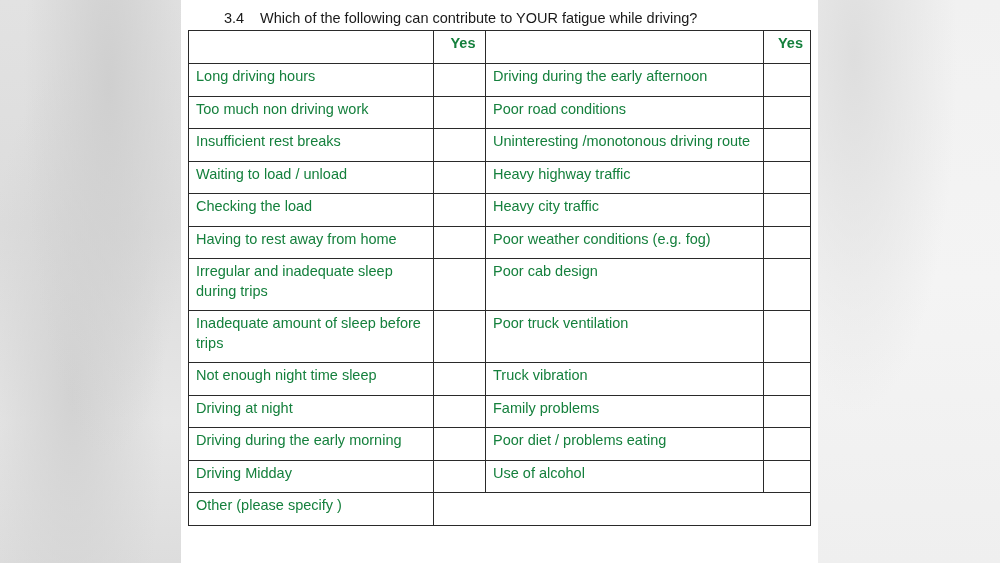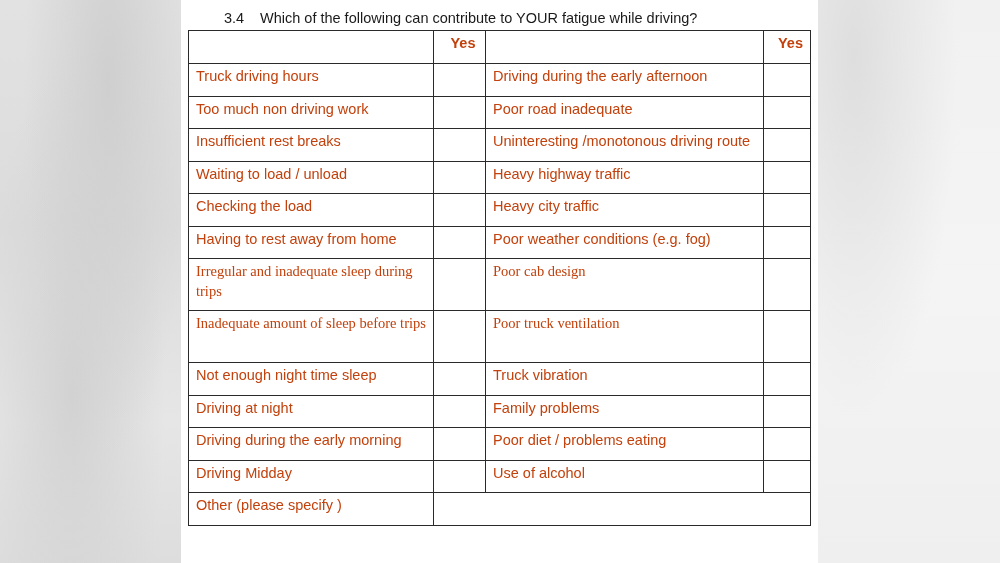--- a/index.html
+++ b/index.html
@@ -31,34 +31,34 @@
   }
   .question .num { display: inline-block; width: 36px; }
   table.grid {
     position: absolute; left: 7px; top: 30px;
     border-collapse: collapse; table-layout: fixed;
     width: 622px;
   }
   table.grid td {
     border: 1.3px solid #2a2a2a;
     vertical-align: top;
-    font-size: 14.5px; color: #c2410c;
+    font-size: 14.5px; color: #15803d;
     padding: 2px 0 0 7px;
     line-height: 20px;
     box-sizing: border-box;
   }
   td.yes-cell { padding-left: 0; }
   td.hdr-yes { font-weight: bold; text-align: center; padding: 1px 0 0 0; }
   col.c1 { width: 245px; }
   col.c2 { width: 52px; }
   col.c3 { width: 278px; }
   col.c4 { width: 47px; }
   tr.h-hdr td { height: 33px; }
   tr.h-1 td { height: 32.5px; }
-  tr.h-2 td { height: 52px; font-family: Liberation Serif, serif; }
+  tr.h-2 td { height: 52px; }
 </style>
 </head>
 <body>
 
 <div class="bg-left"></div>
 <div class="bg-right"></div>
 
 <div class="page">
   <div class="question">
     <span class="num">3.4</span><span>Which of the following can contribute to YOUR fatigue while driving?</span>
@@ -72,29 +72,29 @@
         <col class="c4">
       </colgroup>
     <tbody id="tbody">
       <tr class="h-hdr">
         <td></td>
         <td class="hdr-yes">Yes</td>
         <td></td>
         <td class="hdr-yes">Yes</td>
       </tr>
     <tr class="h-1">
-          <td>Truck driving hours</td>
+          <td>Long driving hours</td>
           <td class="yes-cell"></td>
           <td>Driving during the early afternoon</td>
           <td class="yes-cell"></td>
         </tr>
         <tr class="h-1">
           <td>Too much non driving work</td>
           <td class="yes-cell"></td>
-          <td>Poor road inadequate</td>
+          <td>Poor road conditions</td>
           <td class="yes-cell"></td>
         </tr>
         <tr class="h-1">
           <td>Insufficient rest breaks</td>
           <td class="yes-cell"></td>
           <td>Uninteresting /monotonous driving route</td>
           <td class="yes-cell"></td>
         </tr>
         <tr class="h-1">
           <td>Waiting to load / unload</td>

